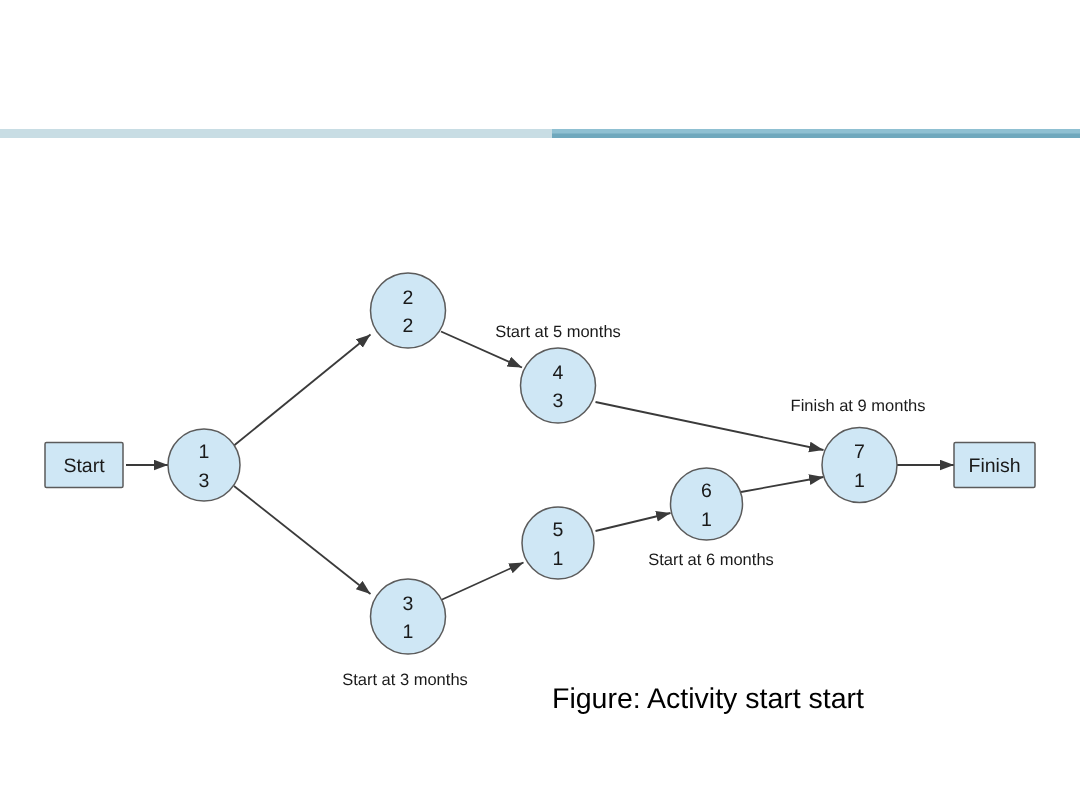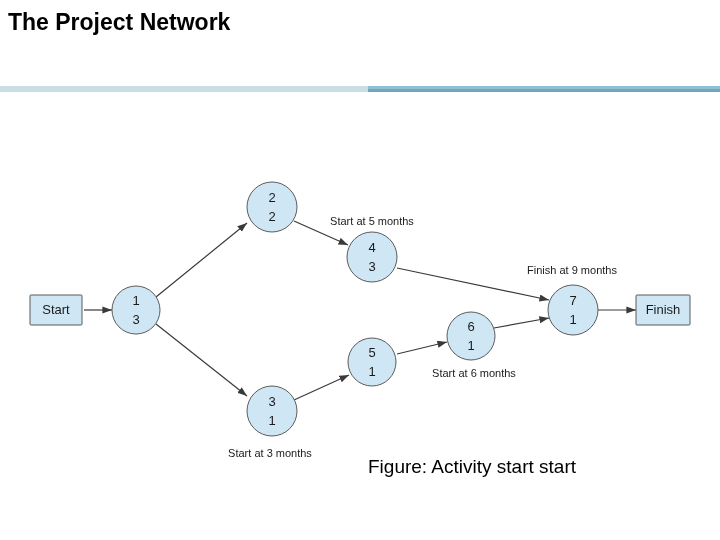--- a/index.html
+++ b/index.html
@@ -117,21 +117,20 @@
     stroke-width: 1.2;
     fill: none;
   }
 </style>
 </head>
 <body>
 
 <div class="slide">
 
   <div class="title-block">
-    <div class="title-line">The Project Network</div>
   </div>
 
   <div class="rule">
     <div class="rule-left"></div>
     <div class="rule-right"></div>
     <div class="rule-right-top"></div>
   </div>
 
   <div class="diagram">
     <svg width="720" height="340" viewBox="0 0 720 340">

